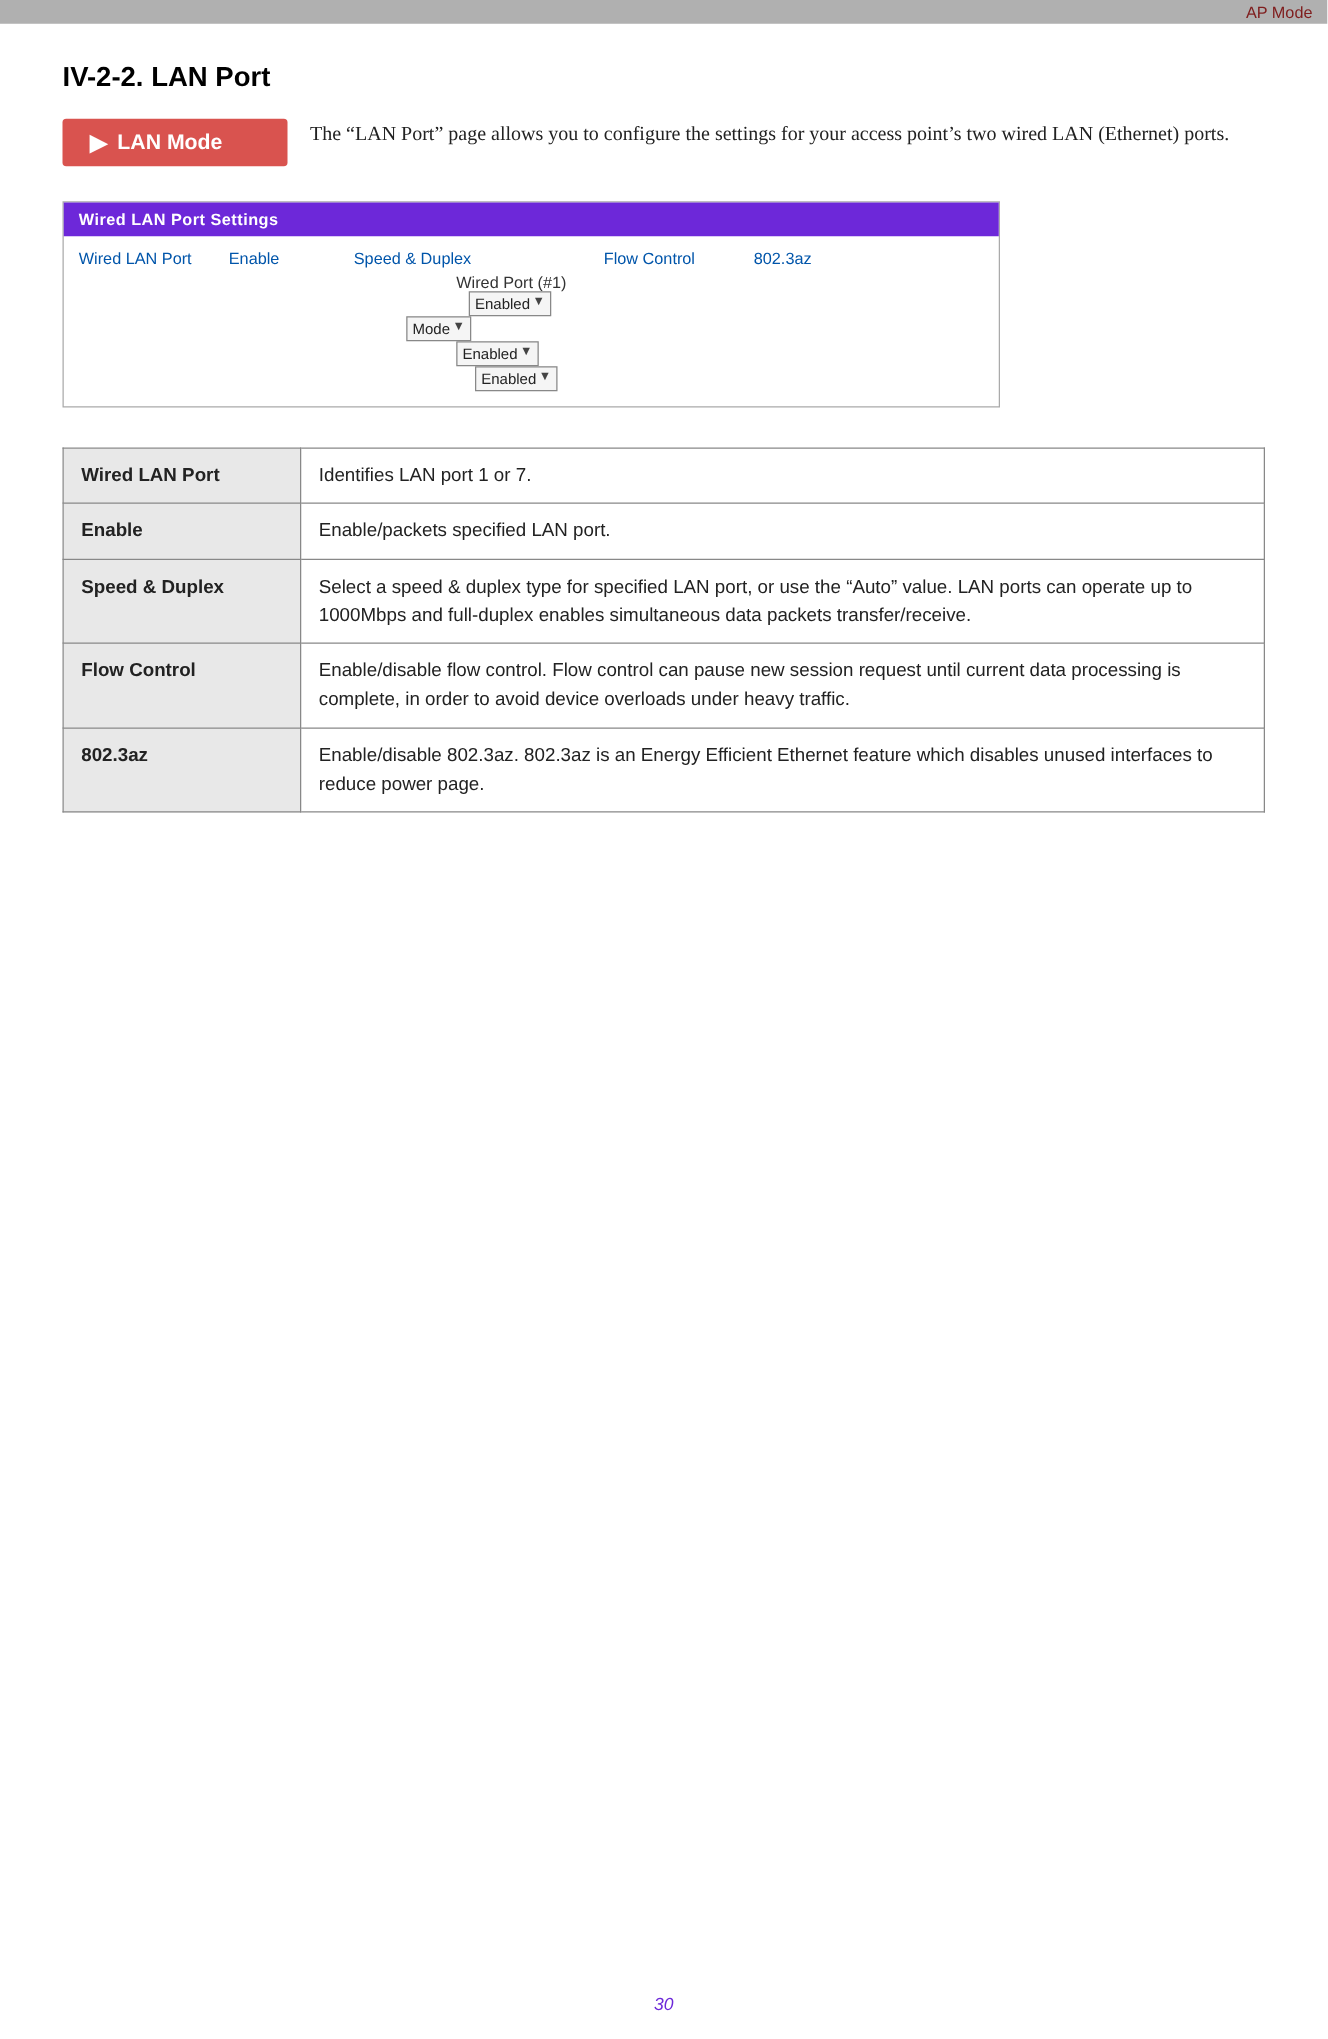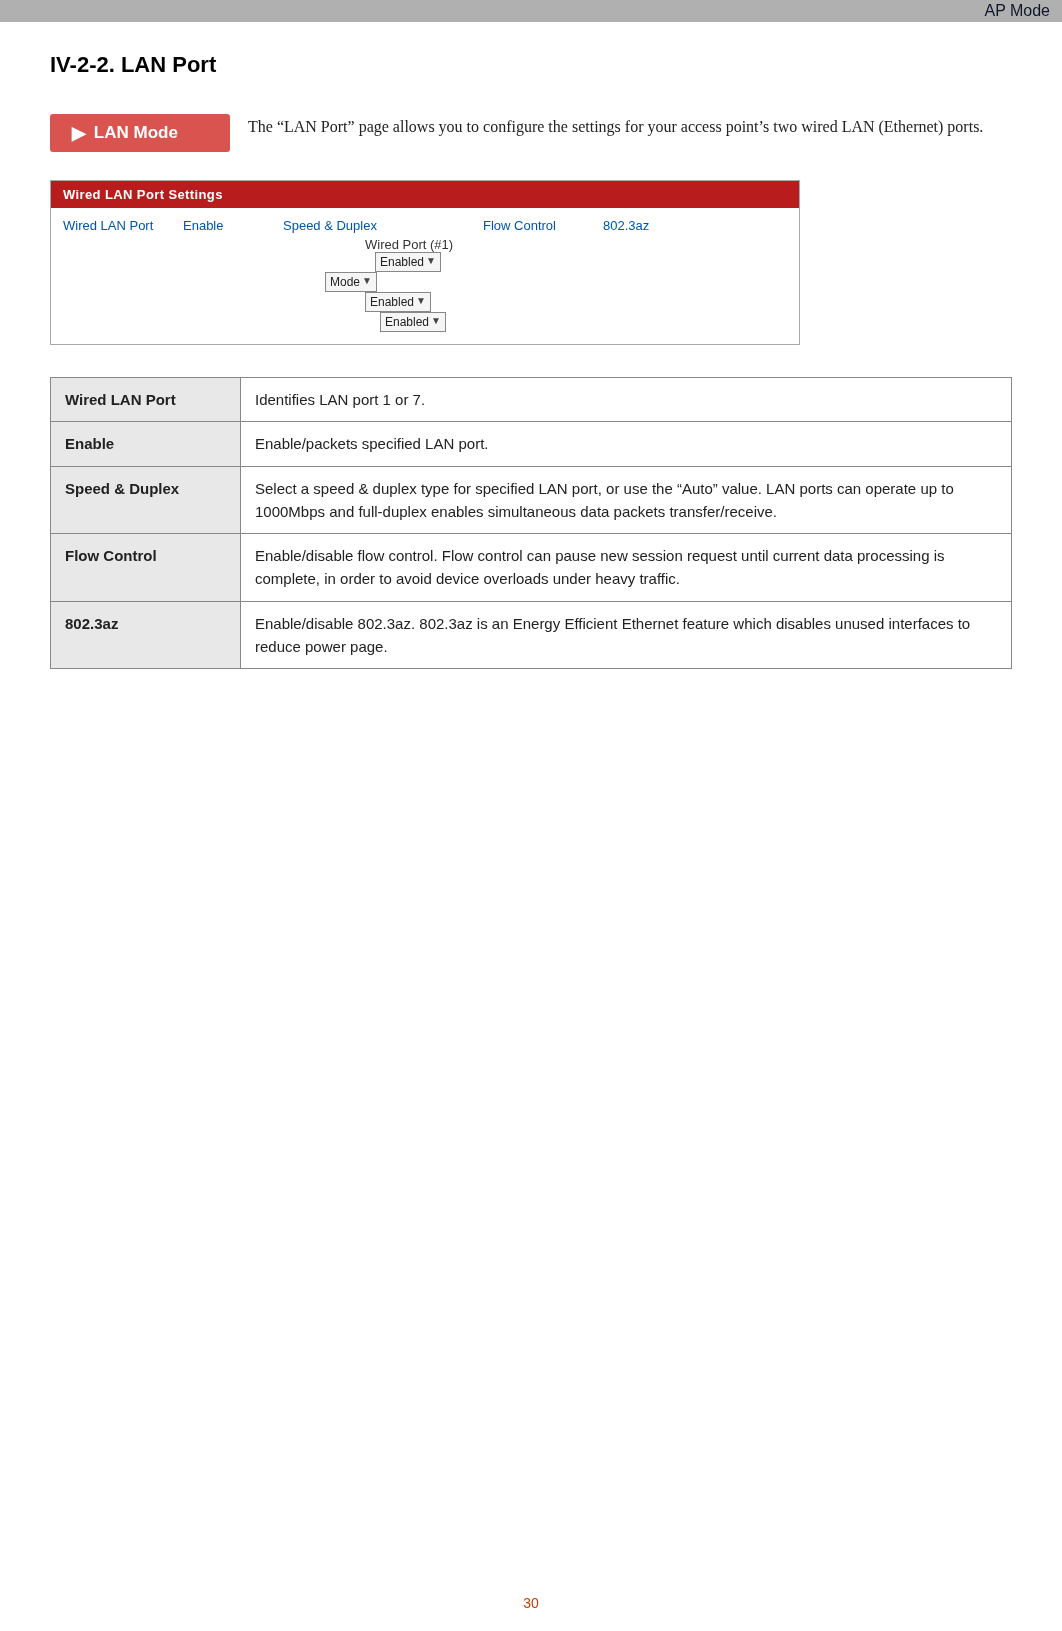--- a/index.html
+++ b/index.html
@@ -12,32 +12,32 @@
       font-size: 15px;
       color: #222;
       position: relative;
     }
 
     .header-bar {
       width: 100%;
       background: #b0b0b0;
       text-align: right;
       padding: 2px 12px;
-      font-size: 16px;
-      color: #0f172a;
+      font-size: 13px;
+      color: #7f1d1d;
     }
 
     .page-content {
       padding: 30px 50px 60px 50px;
     }
 
     .section-heading {
       font-size: 22px;
       font-weight: bold;
-      margin-bottom: 36px;
+      margin-bottom: 20px;
       color: #000;
     }
 
     .intro-block {
       display: flex;
       align-items: flex-start;
       margin-bottom: 18px;
       gap: 18px;
     }
 
@@ -69,21 +69,21 @@
     
     .settings-box {
       border: 1px solid #aaa;
       margin: 28px 0 32px 0;
       padding: 0;
       background: #fff;
       max-width: 750px;
     }
 
     .settings-box-title {
-      background: #b91c1c;
+      background: #6d28d9;
       color: #fff;
       font-size: 13px;
       font-weight: bold;
       padding: 6px 12px;
       letter-spacing: 0.03em;
     }
 
     .settings-table-wrap {
       padding: 10px 12px 12px 12px;
     }
@@ -188,21 +188,22 @@
     .desc-table td:last-child {
       background: #fff;
     }
 
     .page-footer {
       position: absolute;
       bottom: 20px;
       width: 100%;
       text-align: center;
       font-size: 14px;
-      color: #c2410c;
+      color: #6d28d9;
+      font-style: italic;
     }
   </style>
 </head>
 <body>
 
 <div class="header-bar">
   <span>AP Mode</span>
 </div>
 
 <div class="page-content">

